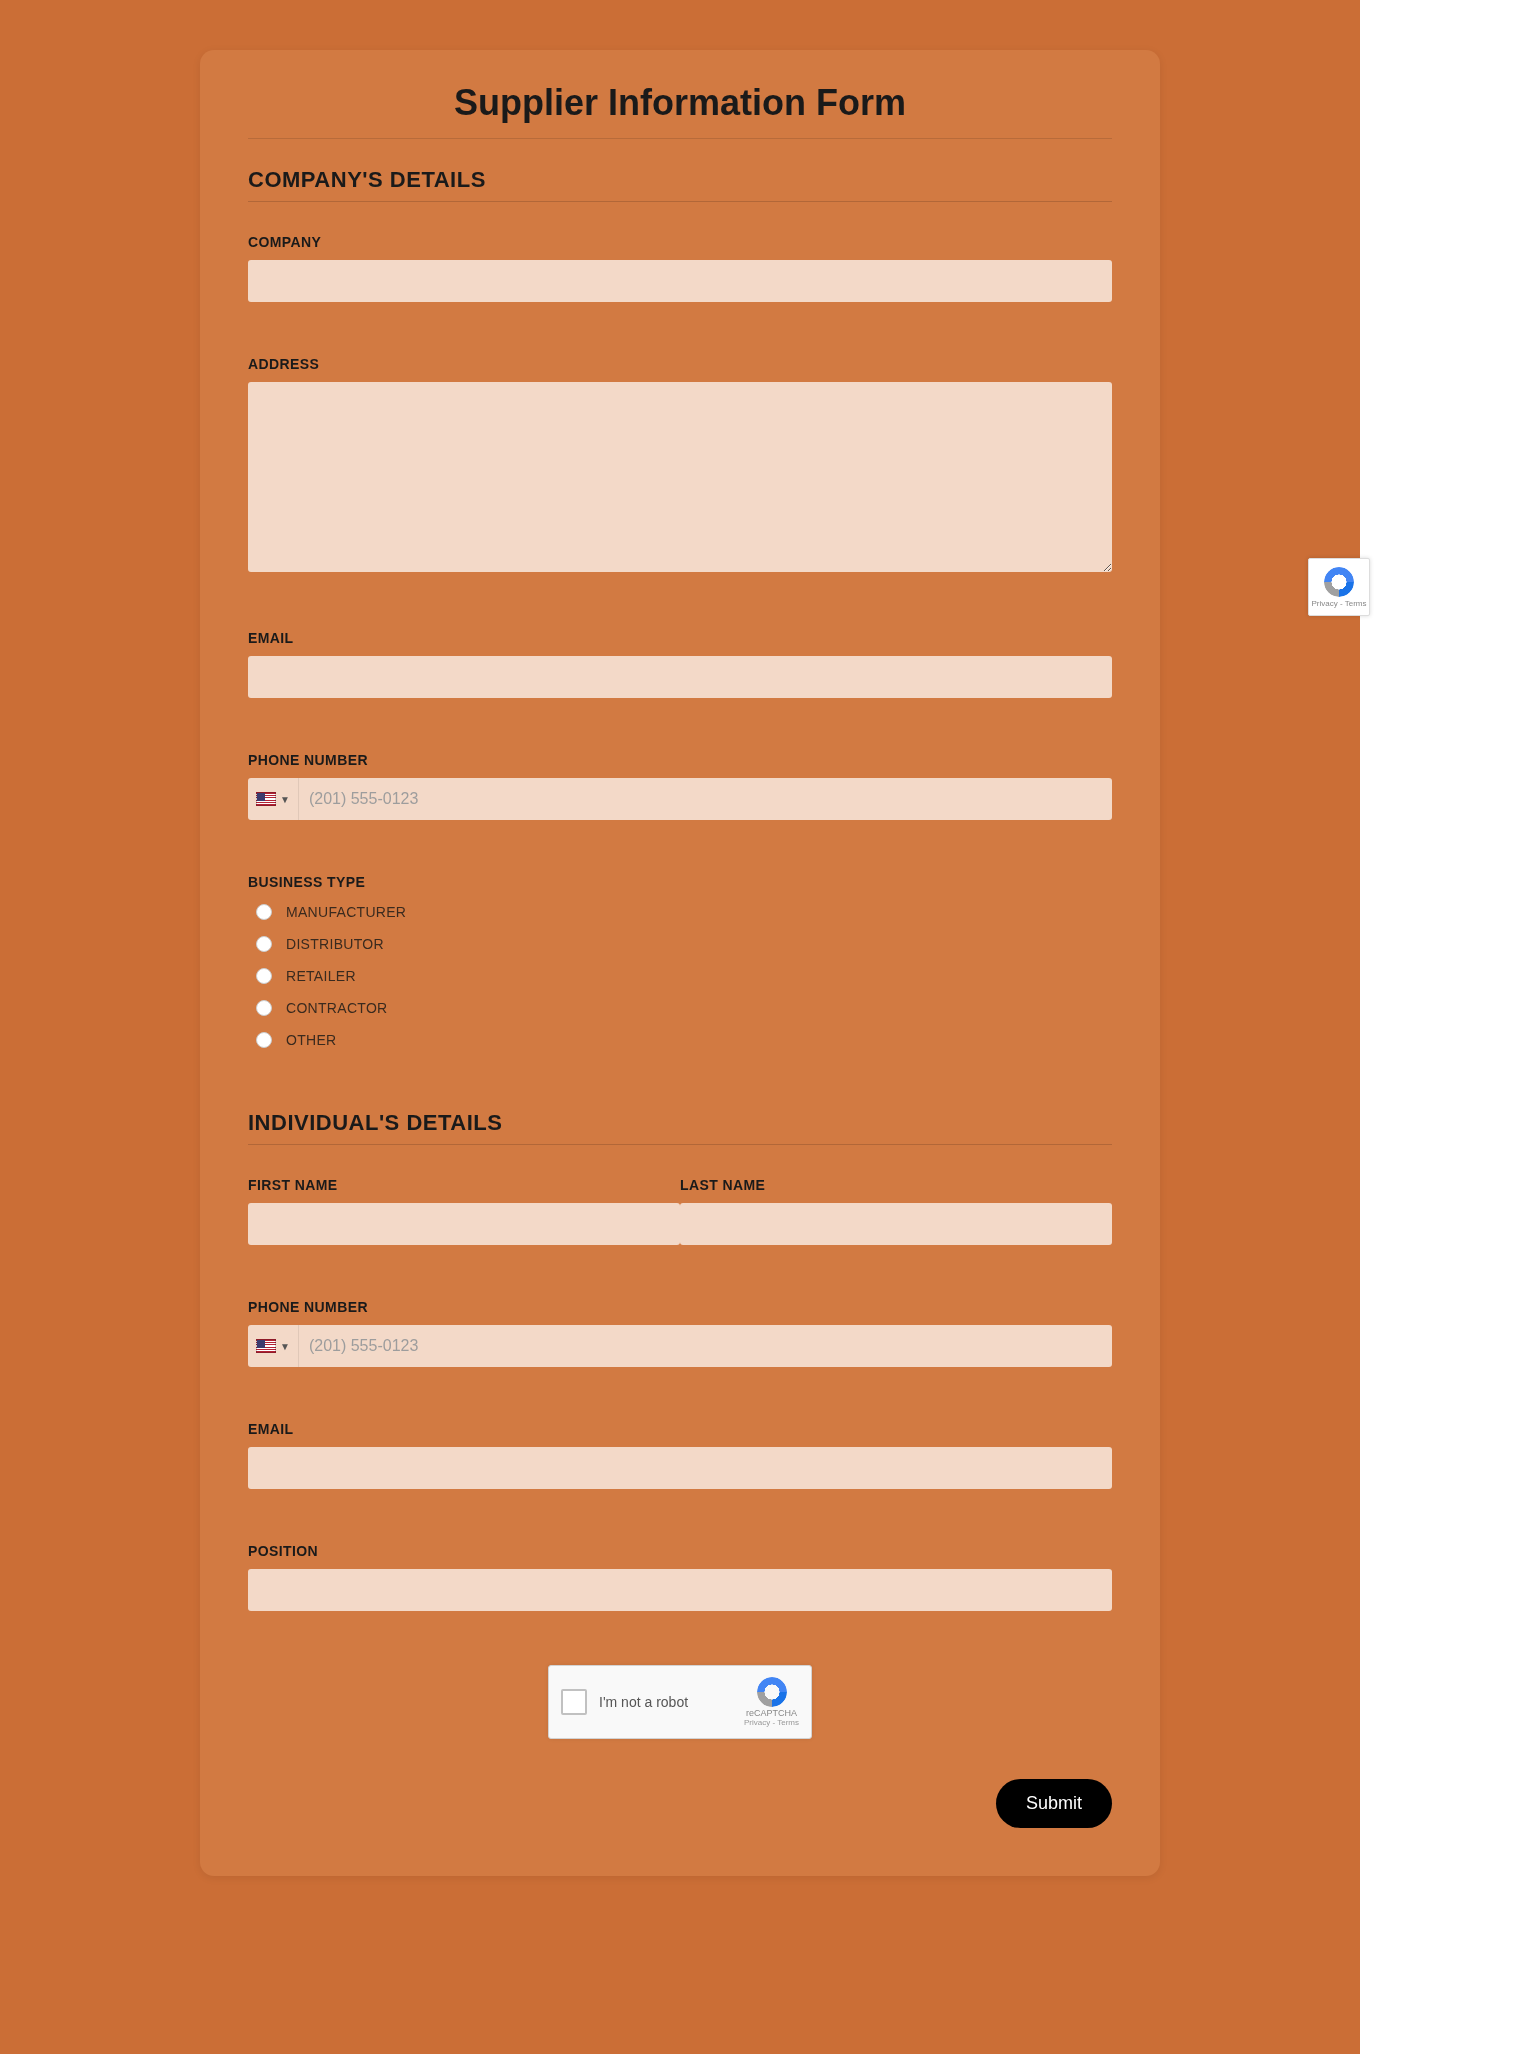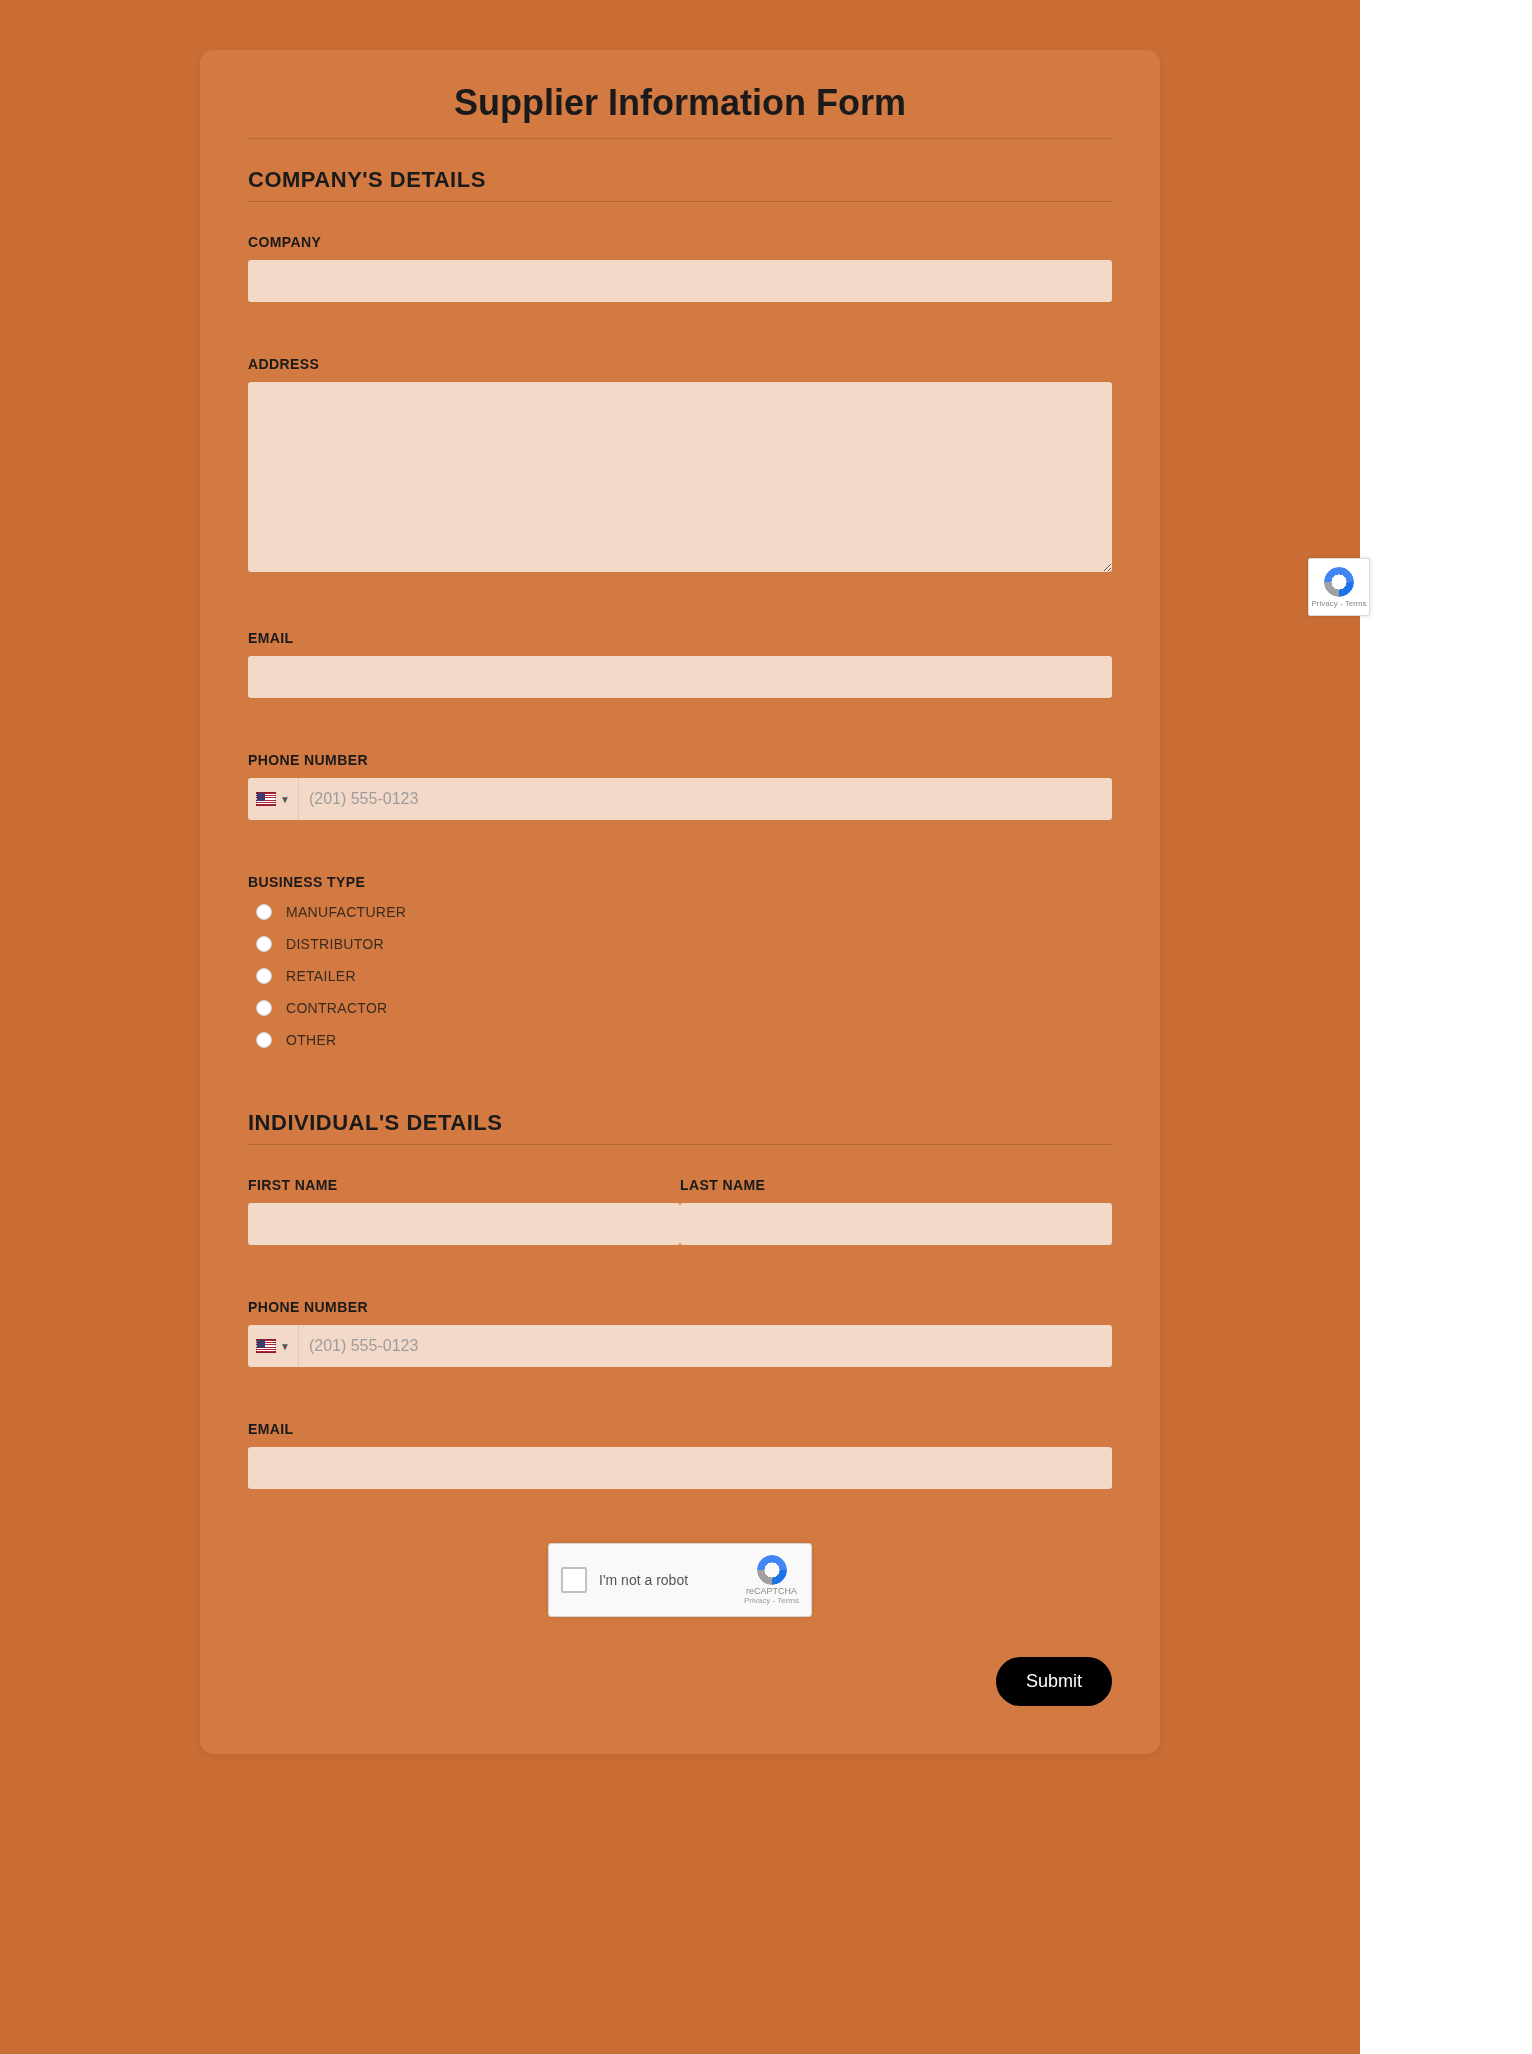--- a/index.html
+++ b/index.html
@@ -325,20 +325,24 @@
         </div>
         <input type="text" class="phone-input" placeholder="(201) 555-0123" style="">
       </div>
     </div>
 
     <div class="field">
       <label class="field-label">EMAIL</label>
       <input type="text" class="text-input" style="">
     </div>
 
+    <div class="field">
+      <label class="field-label">POSITION</label>
+      <input type="text" class="text-input" style="">
+    </div>
 
     <div class="recaptcha-box">
       <div class="recaptcha-check"></div>
       <div class="recaptcha-text">I'm not a robot</div>
       <div class="recaptcha-brand">
         <div class="recaptcha-logo"></div>
         <div>reCAPTCHA</div>
         <div class="recaptcha-links">Privacy - Terms</div>
       </div>
     </div>

